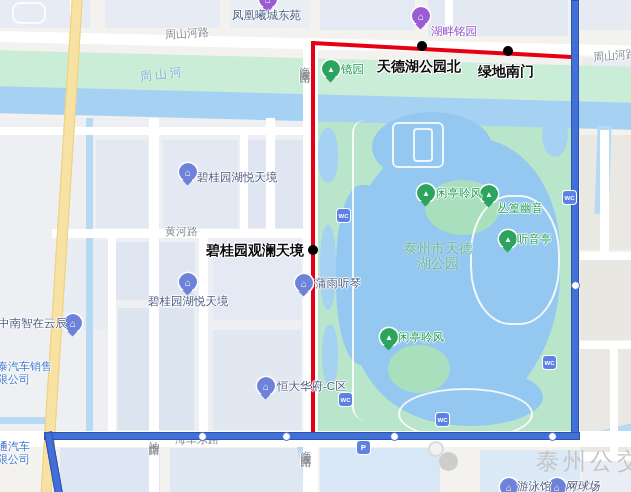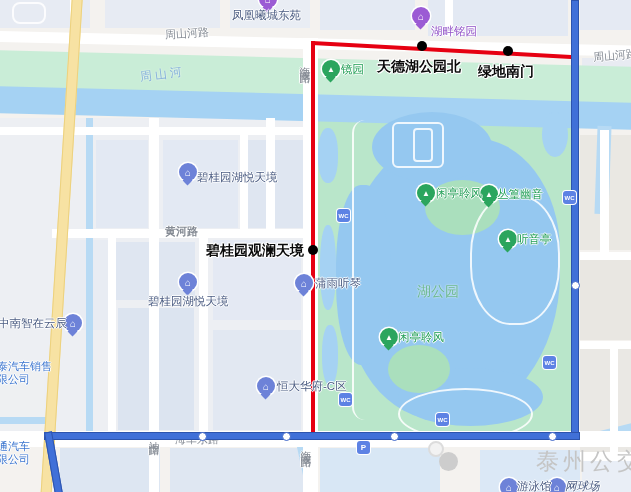--- a/index.html
+++ b/index.html
@@ -135,39 +135,40 @@
   <div class="wdot" style="left:282px;top:432px;"></div>
   <div class="wdot" style="left:390px;top:432px;"></div>
   <div class="wdot" style="left:548px;top:432px;"></div>
   <div class="wdot" style="left:571px;top:281px;"></div>
   <div class="bdot" style="left:417px;top:41px;"></div>
   <div class="bdot" style="left:503px;top:46px;"></div>
   <div class="bdot" style="left:308px;top:245px;"></div>
 
   <div class="lbl" style="left:165px;top:27px;transform:rotate(-4deg);">周山河路</div>
   <div class="lbl" style="left:593px;top:49px;transform:rotate(-5deg);">周山河路</div>
-  <div class="lbl" style="left:165px;top:225px;font-weight:bold;">黄河路</div>
+  <div class="lbl" style="left:165px;top:225px;">黄河路</div>
   <div class="lbl" style="left:175px;top:433px;">海军东路</div>
   <div class="lbl lblv" style="left:148px;top:432px;">神山路</div>
   <div class="lbl lblv" style="left:299px;top:58px;">海陵南路</div>
   <div class="lbl lblv" style="left:300px;top:442px;">海陵南路</div>
   <div class="riverlbl" style="left:140px;top:66px;transform:rotate(-7deg);">周山河</div>
 
   <div class="pin pin-g" style="left:322px;top:60px;">▲</div>
   <div class="txt t-green" style="left:341px;top:63px;">镜园</div>
   <div class="pin pin-g" style="left:417px;top:184px;">▲</div>
   <div class="txt t-green" style="left:436px;top:187px;">闲亭聆风</div>
   <div class="pin pin-g" style="left:480px;top:185px;">▲</div>
-  <div class="txt t-green" style="left:497px;top:188px;">丛篁幽音</div>
+  <div class="txt t-green" style="left:497px;top:202px;">丛篁幽音</div>
   <div class="pin pin-g" style="left:499px;top:230px;">▲</div>
   <div class="txt t-green" style="left:517px;top:233px;">听音亭</div>
   <div class="pin pin-g" style="left:380px;top:328px;">▲</div>
   <div class="txt t-green" style="left:398px;top:331px;">闲亭聆风</div>
   <div class="area" style="left:383px;top:241px;width:110px;">
-    <div style="position:static;margin-top:43px;">湖公园</div>
+    <div style="position:static;">泰州市天德</div>
+    <div style="position:static;">湖公园</div>
   </div>
 
   <div class="txt t-blue" style="left:232px;top:9px;font-family:Liberation Mono, monospace;">凤凰曦城东苑</div>
   <div class="pin pin-p" style="left:259px;top:-10px;">⌂</div>
   <div class="pin pin-p" style="left:412px;top:7px;">⌂</div>
   <div class="txt t-purp" style="left:431px;top:25px;">湖畔铭园</div>
   <div class="pin pin-b" style="left:179px;top:163px;">⌂</div>
   <div class="txt t-blue" style="left:197px;top:171px;">碧桂园湖悦天境</div>
   <div class="pin pin-b" style="left:64px;top:314px;">⌂</div>
   <div class="txt t-blue" style="left:-2px;top:317px;">中南智在云辰</div>

